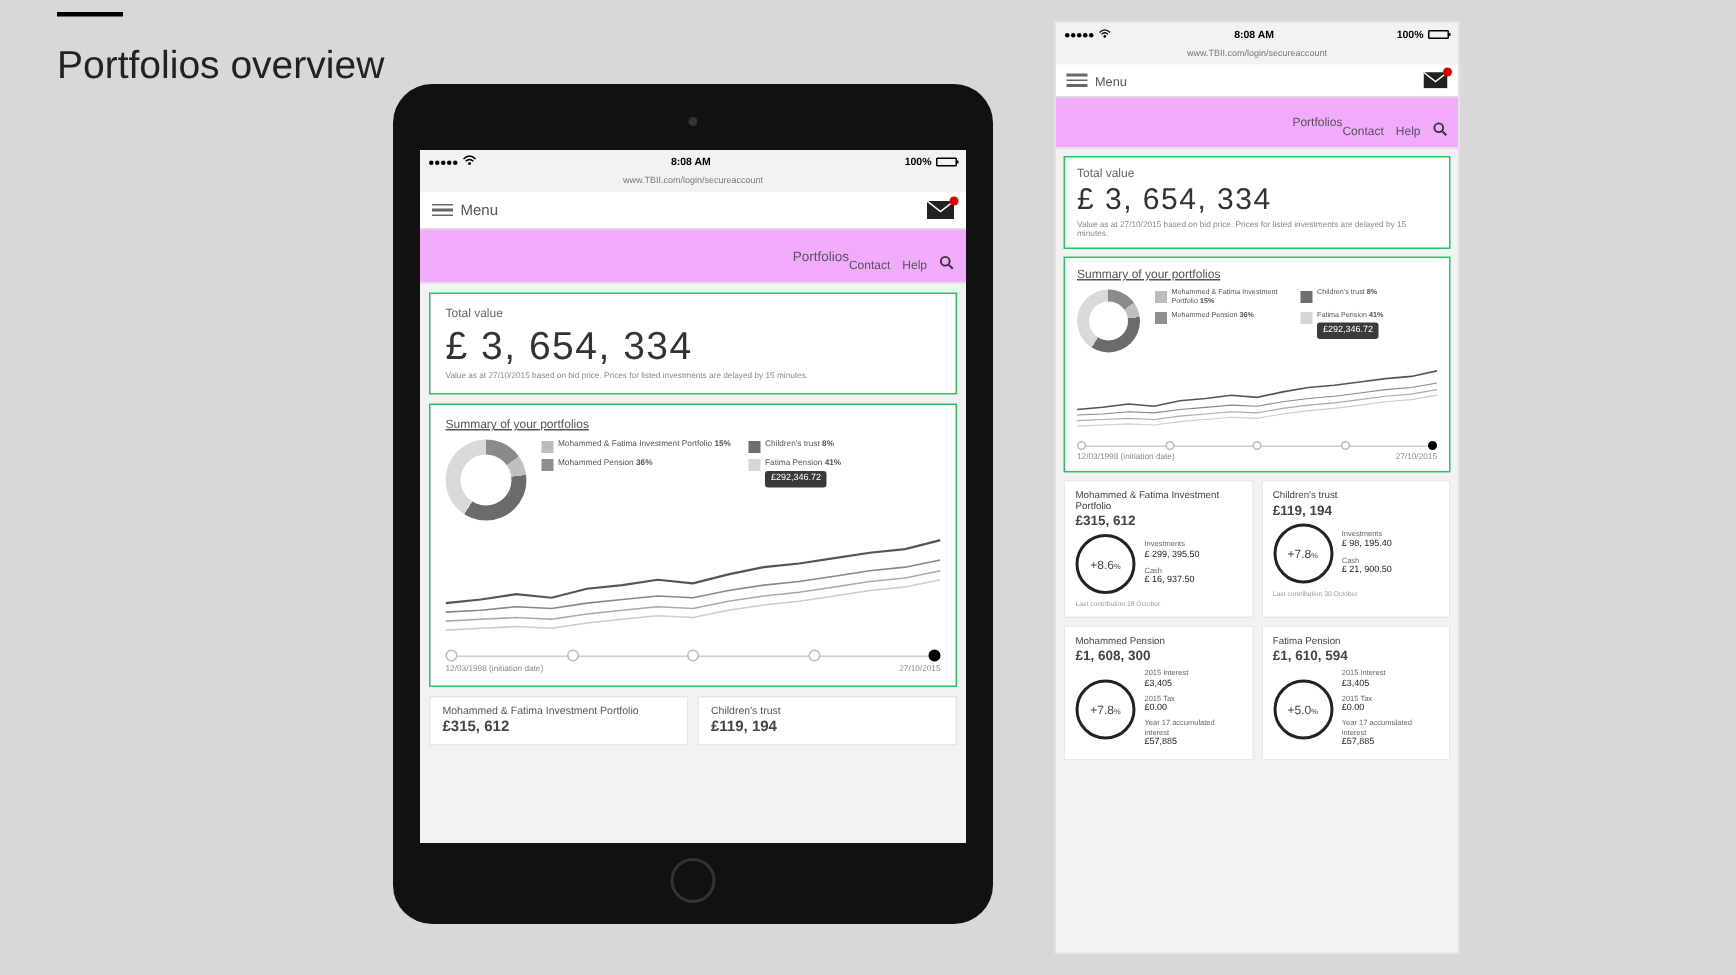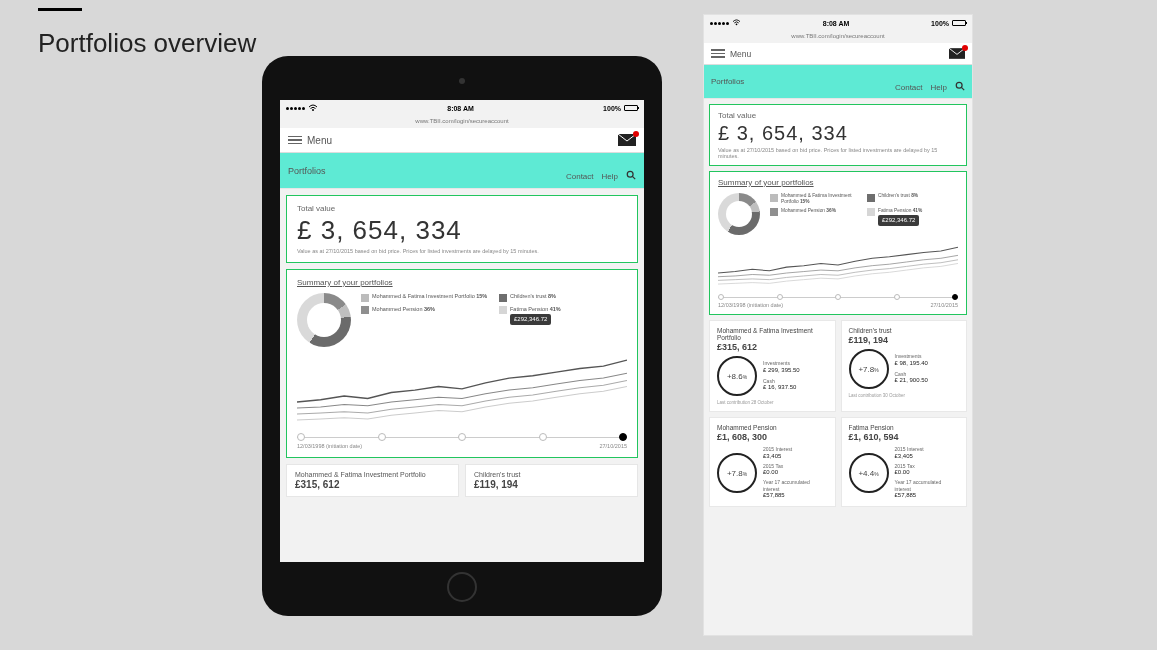--- a/index.html
+++ b/index.html
@@ -27,21 +27,21 @@
   
   .apphdr { background:#fff; border-bottom:1px solid #ddd; display:flex; align-items:center; justify-content:space-between; padding:6px 8px; }
   .menu-btn { display:flex; align-items:center; gap:5px; font-size:10px; color:#555; }
   .hamburger { display:inline-flex; flex-direction:column; gap:2px; }
   .hamburger span { width:14px; height:1.5px; background:#666; }
   .mail { position:relative; }
   .mail svg { display:block; }
   .mail .badge { position:absolute; top:-3px; right:-3px; width:6px; height:6px; background:#e10000; border-radius:50%; }
 
   
-  .subhdr { background:#5eead4; border-bottom:1px solid #e6e6e6; display:flex; align-items:center; justify-content:space-between; padding:6px 8px; font-size:9px; color:#555; }
+  .subhdr { background:#f0abfc; border-bottom:1px solid #e6e6e6; display:flex; align-items:center; justify-content:flex-end; padding:6px 8px; font-size:9px; color:#555; }
   .subhdr .links { display:flex; align-items:center; gap:8px;margin-top:11px; }
   .subhdr .links span { font-size:8px; }
   .search-ico { width:10px; height:10px; }
 
   
   .card { background:#fff; border:1px solid #22c55e; margin:6px; padding:8px 10px; }
   .lbl { font-size:8px; color:#666; }
   .bigval { font-size:26px; font-weight:300; letter-spacing:1px; color:#333; margin:2px 0; }
   .note { font-size:5.5px; color:#888; }
 
@@ -388,21 +388,21 @@
           <div style="margin-top:2px"><span>Year 17 accumulated interest</span><br><span class="v">£57,885</span></div>
         </div>
       </div>
     </div>
 
     <div class="pf">
       <div class="name">Fatima Pension</div>
       <div class="val">£1, 610, 594</div>
       <div class="pf-body">
         <div class="ring">
-            <span class="pct"><span>+4.4</span><span class="sm">%</span></span>
+            <span class="pct"><span>+5.0</span><span class="sm">%</span></span>
           </div>
         <div class="stats">
           <div><span>2015 Interest</span><br><span class="v">£3,405</span></div>
           <div style="margin-top:2px"><span>2015 Tax</span><br><span class="v">£0.00</span></div>
           <div style="margin-top:2px"><span>Year 17 accumulated interest</span><br><span class="v">£57,885</span></div>
         </div>
       </div>
     </div>
   </div>
 

